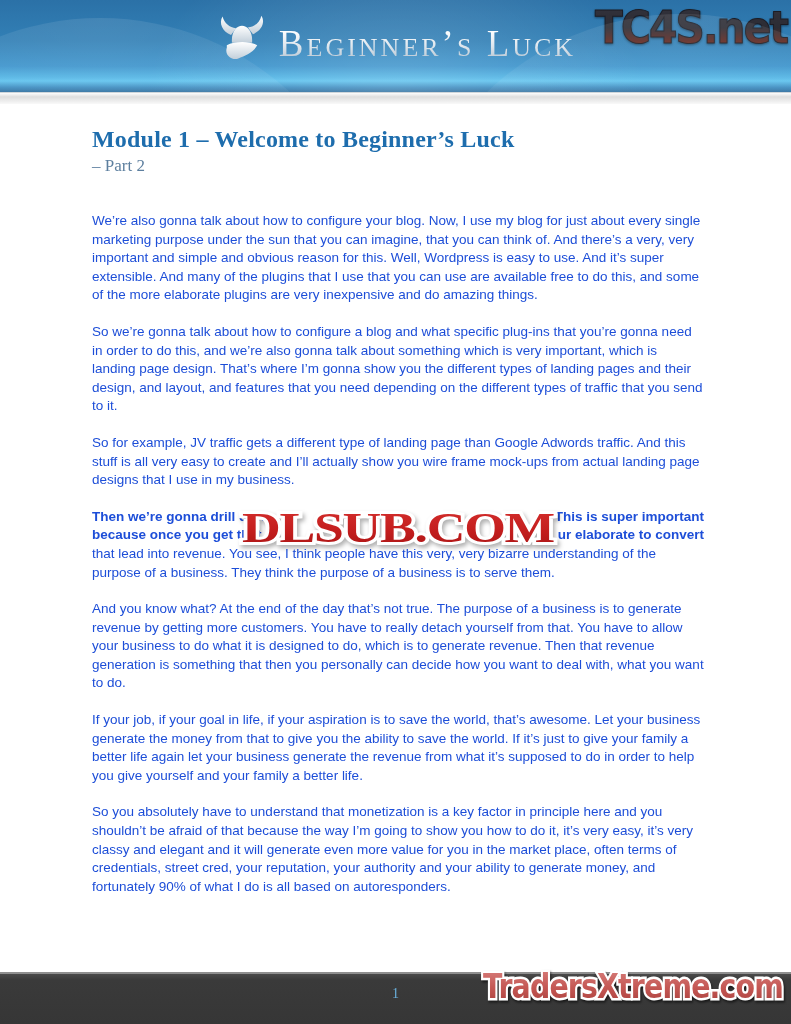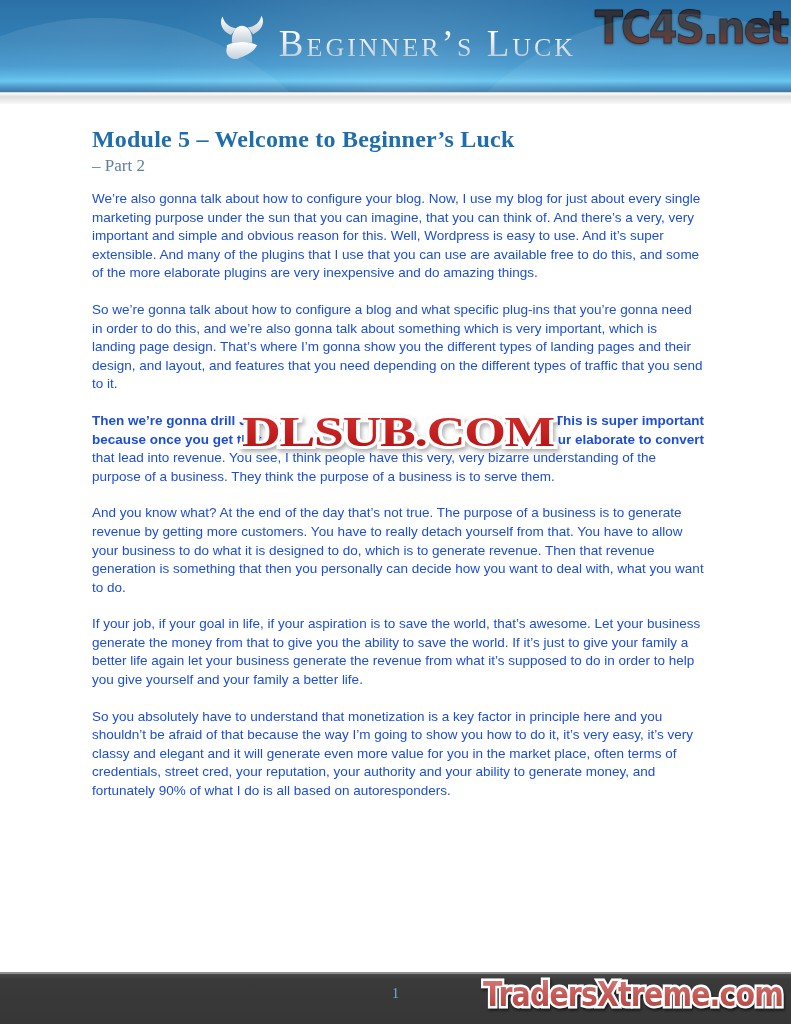--- a/index.html
+++ b/index.html
@@ -80,21 +80,21 @@
     font-size: 24px;
     color: #1e6dad;
     letter-spacing: 0.2px;
   }
   .subtitle {
     font-family: "Liberation Serif", serif;
     font-weight: 500;
     font-size: 17px;
     color: #5d7f9f;
     margin-top: 3px;
-    margin-bottom: 14px;
+    margin-bottom: 36px;
   }
   .para {
     font-size: 13.5px;
     line-height: 18.6px;
     color: #1d4ed8;
     margin-bottom: 18px;
   }
   .wm-para { position: relative; }
   .wm-line { display: flex; justify-content: space-between; font-weight: bold; }
 
@@ -120,21 +120,21 @@
     left: 0; right: 0;
     top: 12px;
     text-align: center;
     font-family: "Liberation Serif", serif;
     font-size: 14px;
     color: #6ab1dd;
   }
   .traders {
     position: absolute;
     right: 0;
-    bottom: 1px;
+    bottom: 9px;
     filter: drop-shadow(1px 2px 1px rgba(0,0,0,0.55));
   }
 </style>
 </head>
 <body>
 
 <div class="page">
 
   <div class="banner">
     <div class="logo">
@@ -164,25 +164,26 @@
             <stop offset="1" stop-color="#3c1212"></stop>
           </linearGradient>
         </defs>
         <text x="196" y="43" text-anchor="end" font-family="DejaVu Sans, sans-serif" font-size="44" font-weight="bold" letter-spacing="-2" textLength="192" lengthAdjust="spacingAndGlyphs" fill="url(#tcg)" stroke="#1c1c24" stroke-width="1">TC4S.net</text>
       </svg>
     </div>
   </div>
   <div class="banner-strip"></div>
 
   <div class="content">
-    <h1 class="title">Module 5 – Welcome to Beginner’s Luck</h1>
+    <h1 class="title">Module 1 – Welcome to Beginner’s Luck</h1>
     <h2 class="subtitle">– Part 2</h2>
 
     <p class="para">We’re also gonna talk about how to configure your blog. Now, I use my blog for just about every single marketing purpose under the sun that you can imagine, that you can think of. And there’s a very, very important and simple and obvious reason for this. Well, Wordpress is easy to use. And it’s super extensible. And many of the plugins that I use that you can use are available free to do this, and some of the more elaborate plugins are very inexpensive and do amazing things.</p>
     <p class="para">So we’re gonna talk about how to configure a blog and what specific plug-ins that you’re gonna need in order to do this, and we’re also gonna talk about something which is very important, which is landing page design. That’s where I’m gonna show you the different types of landing pages and their design, and layout, and features that you need depending on the different types of traffic that you send to it.</p>
+    <p class="para">So for example, JV traffic gets a different type of landing page than Google Adwords traffic. And this stuff is all very easy to create and I’ll actually show you wire frame mock-ups from actual landing page designs that I use in my business.</p>
 
     <div class="para wm-para">
       <div class="wm-line">
         <span>Then we’re gonna drill dow</span>
         <span>. This is super important</span>
       </div>
       <div class="wm-line">
         <span>because once you get that</span>
         <span>ur elaborate to convert</span>
       </div>

